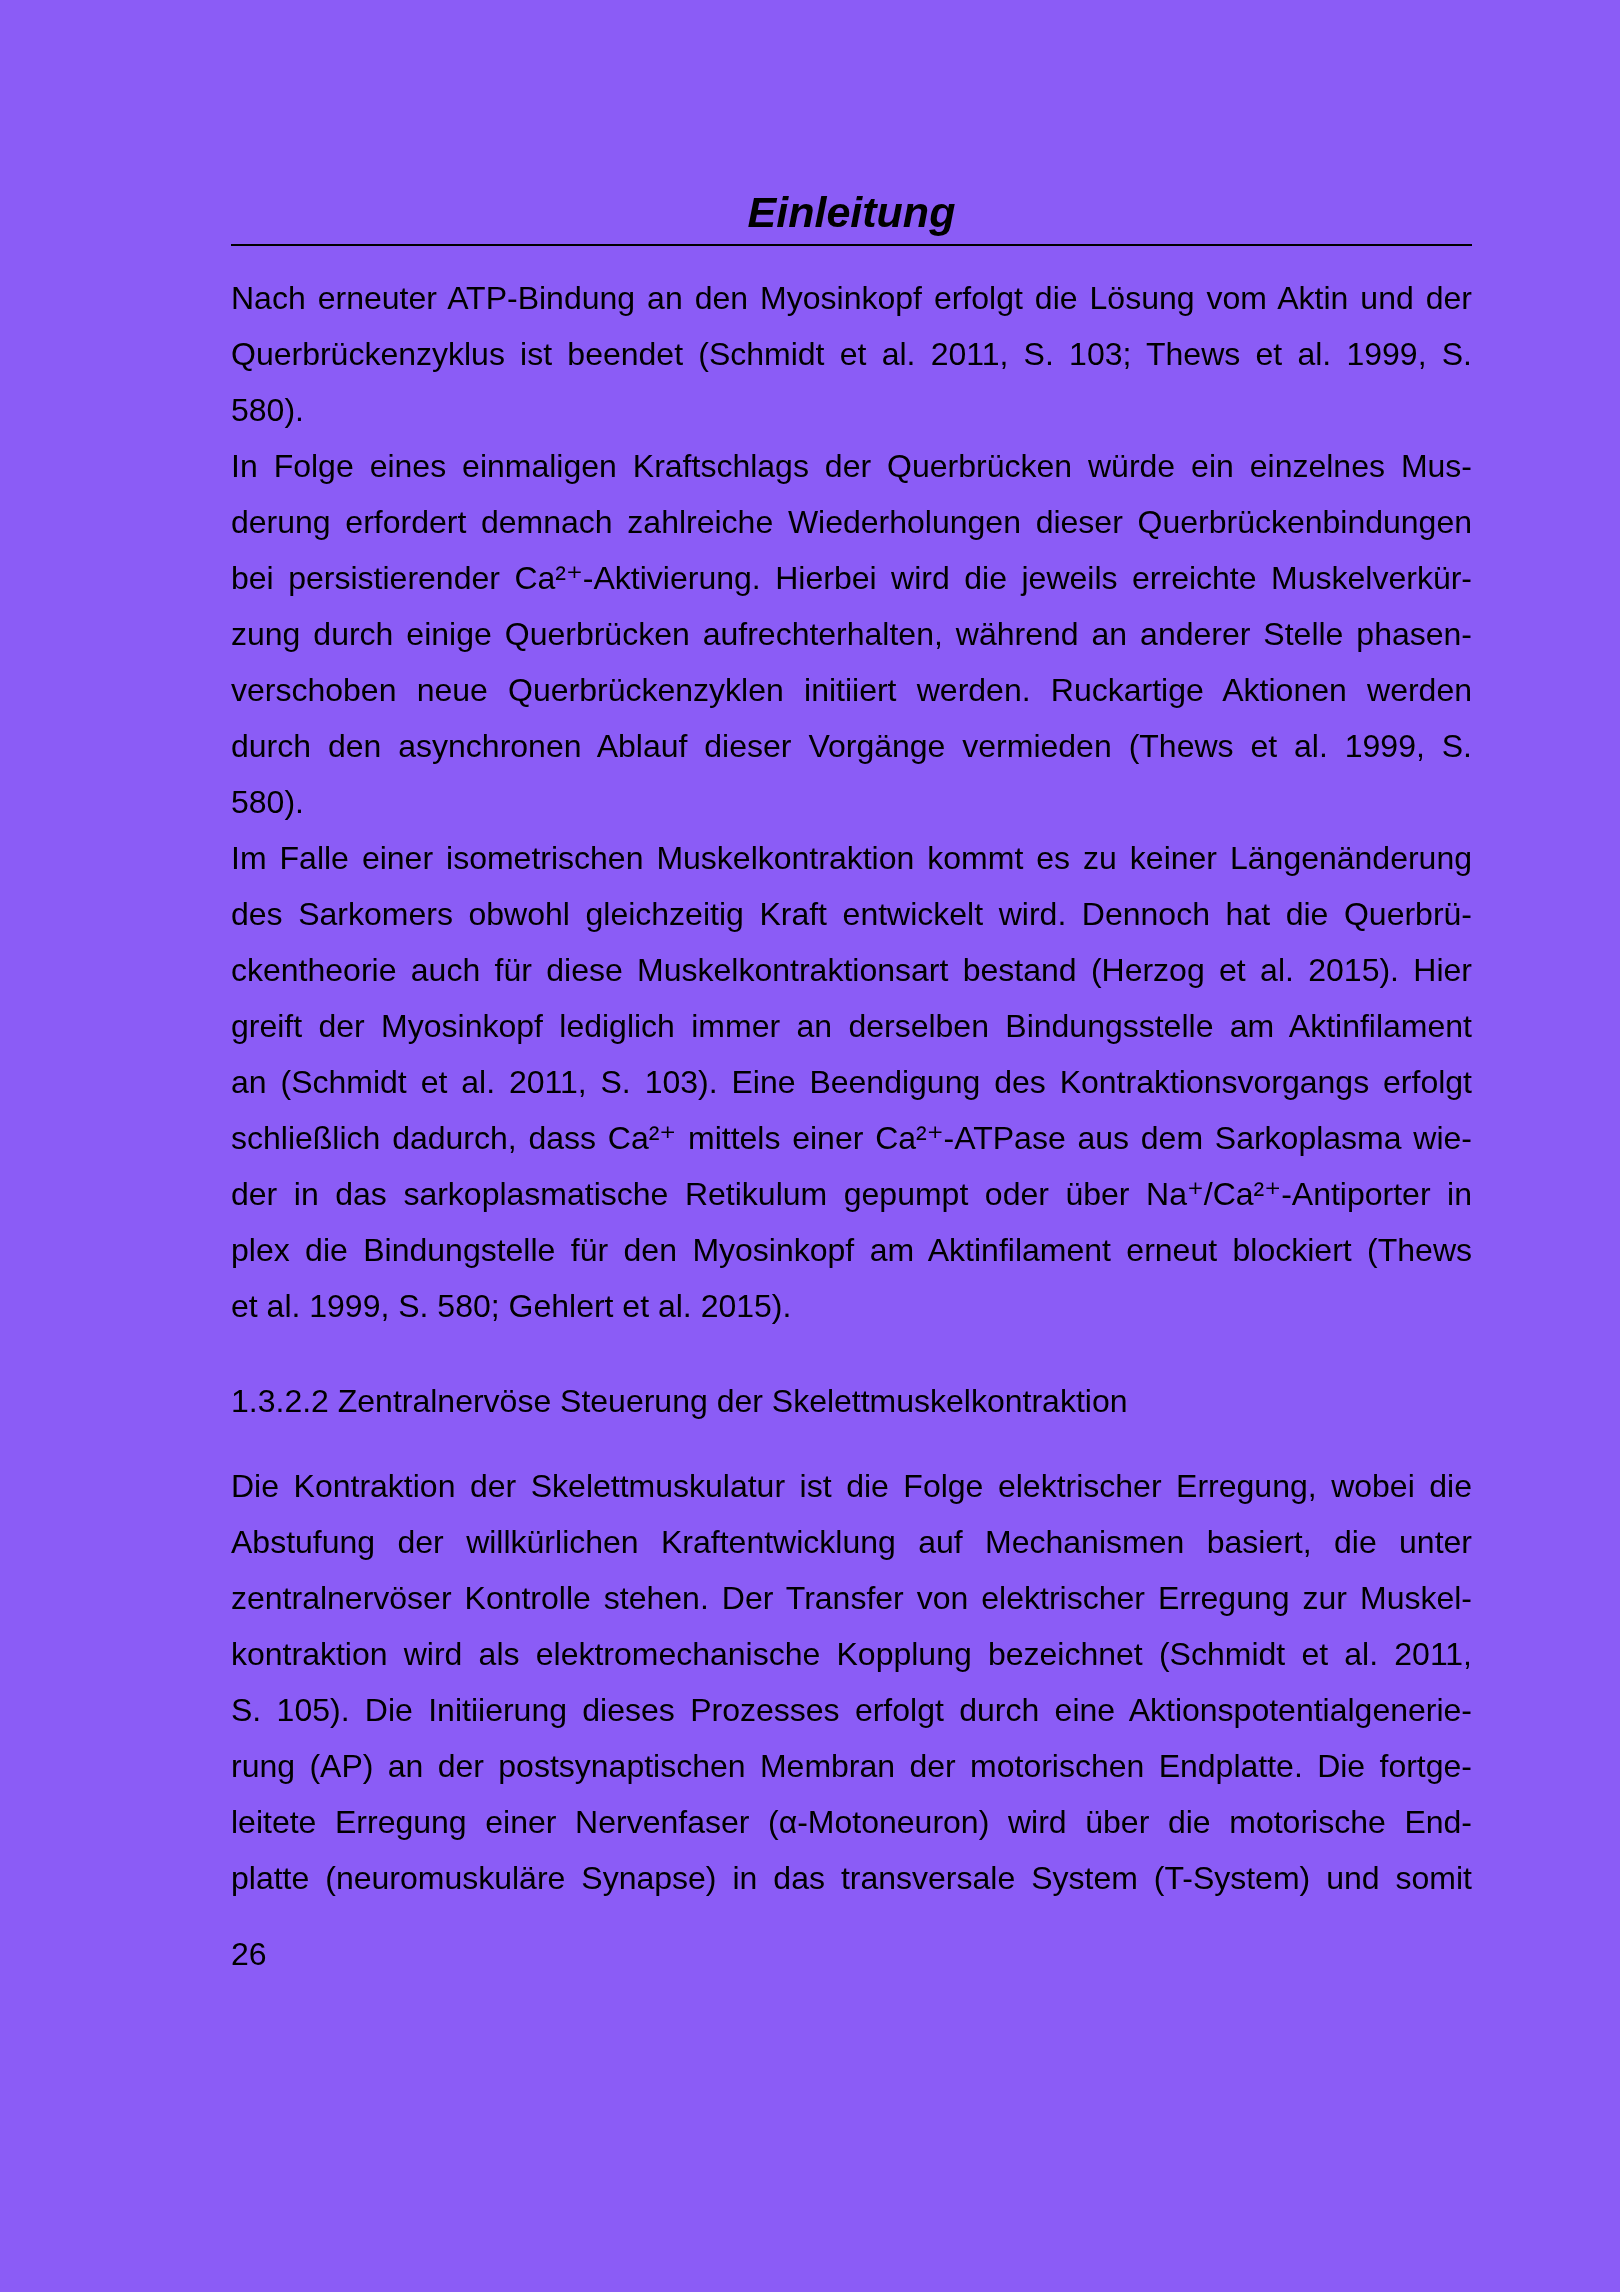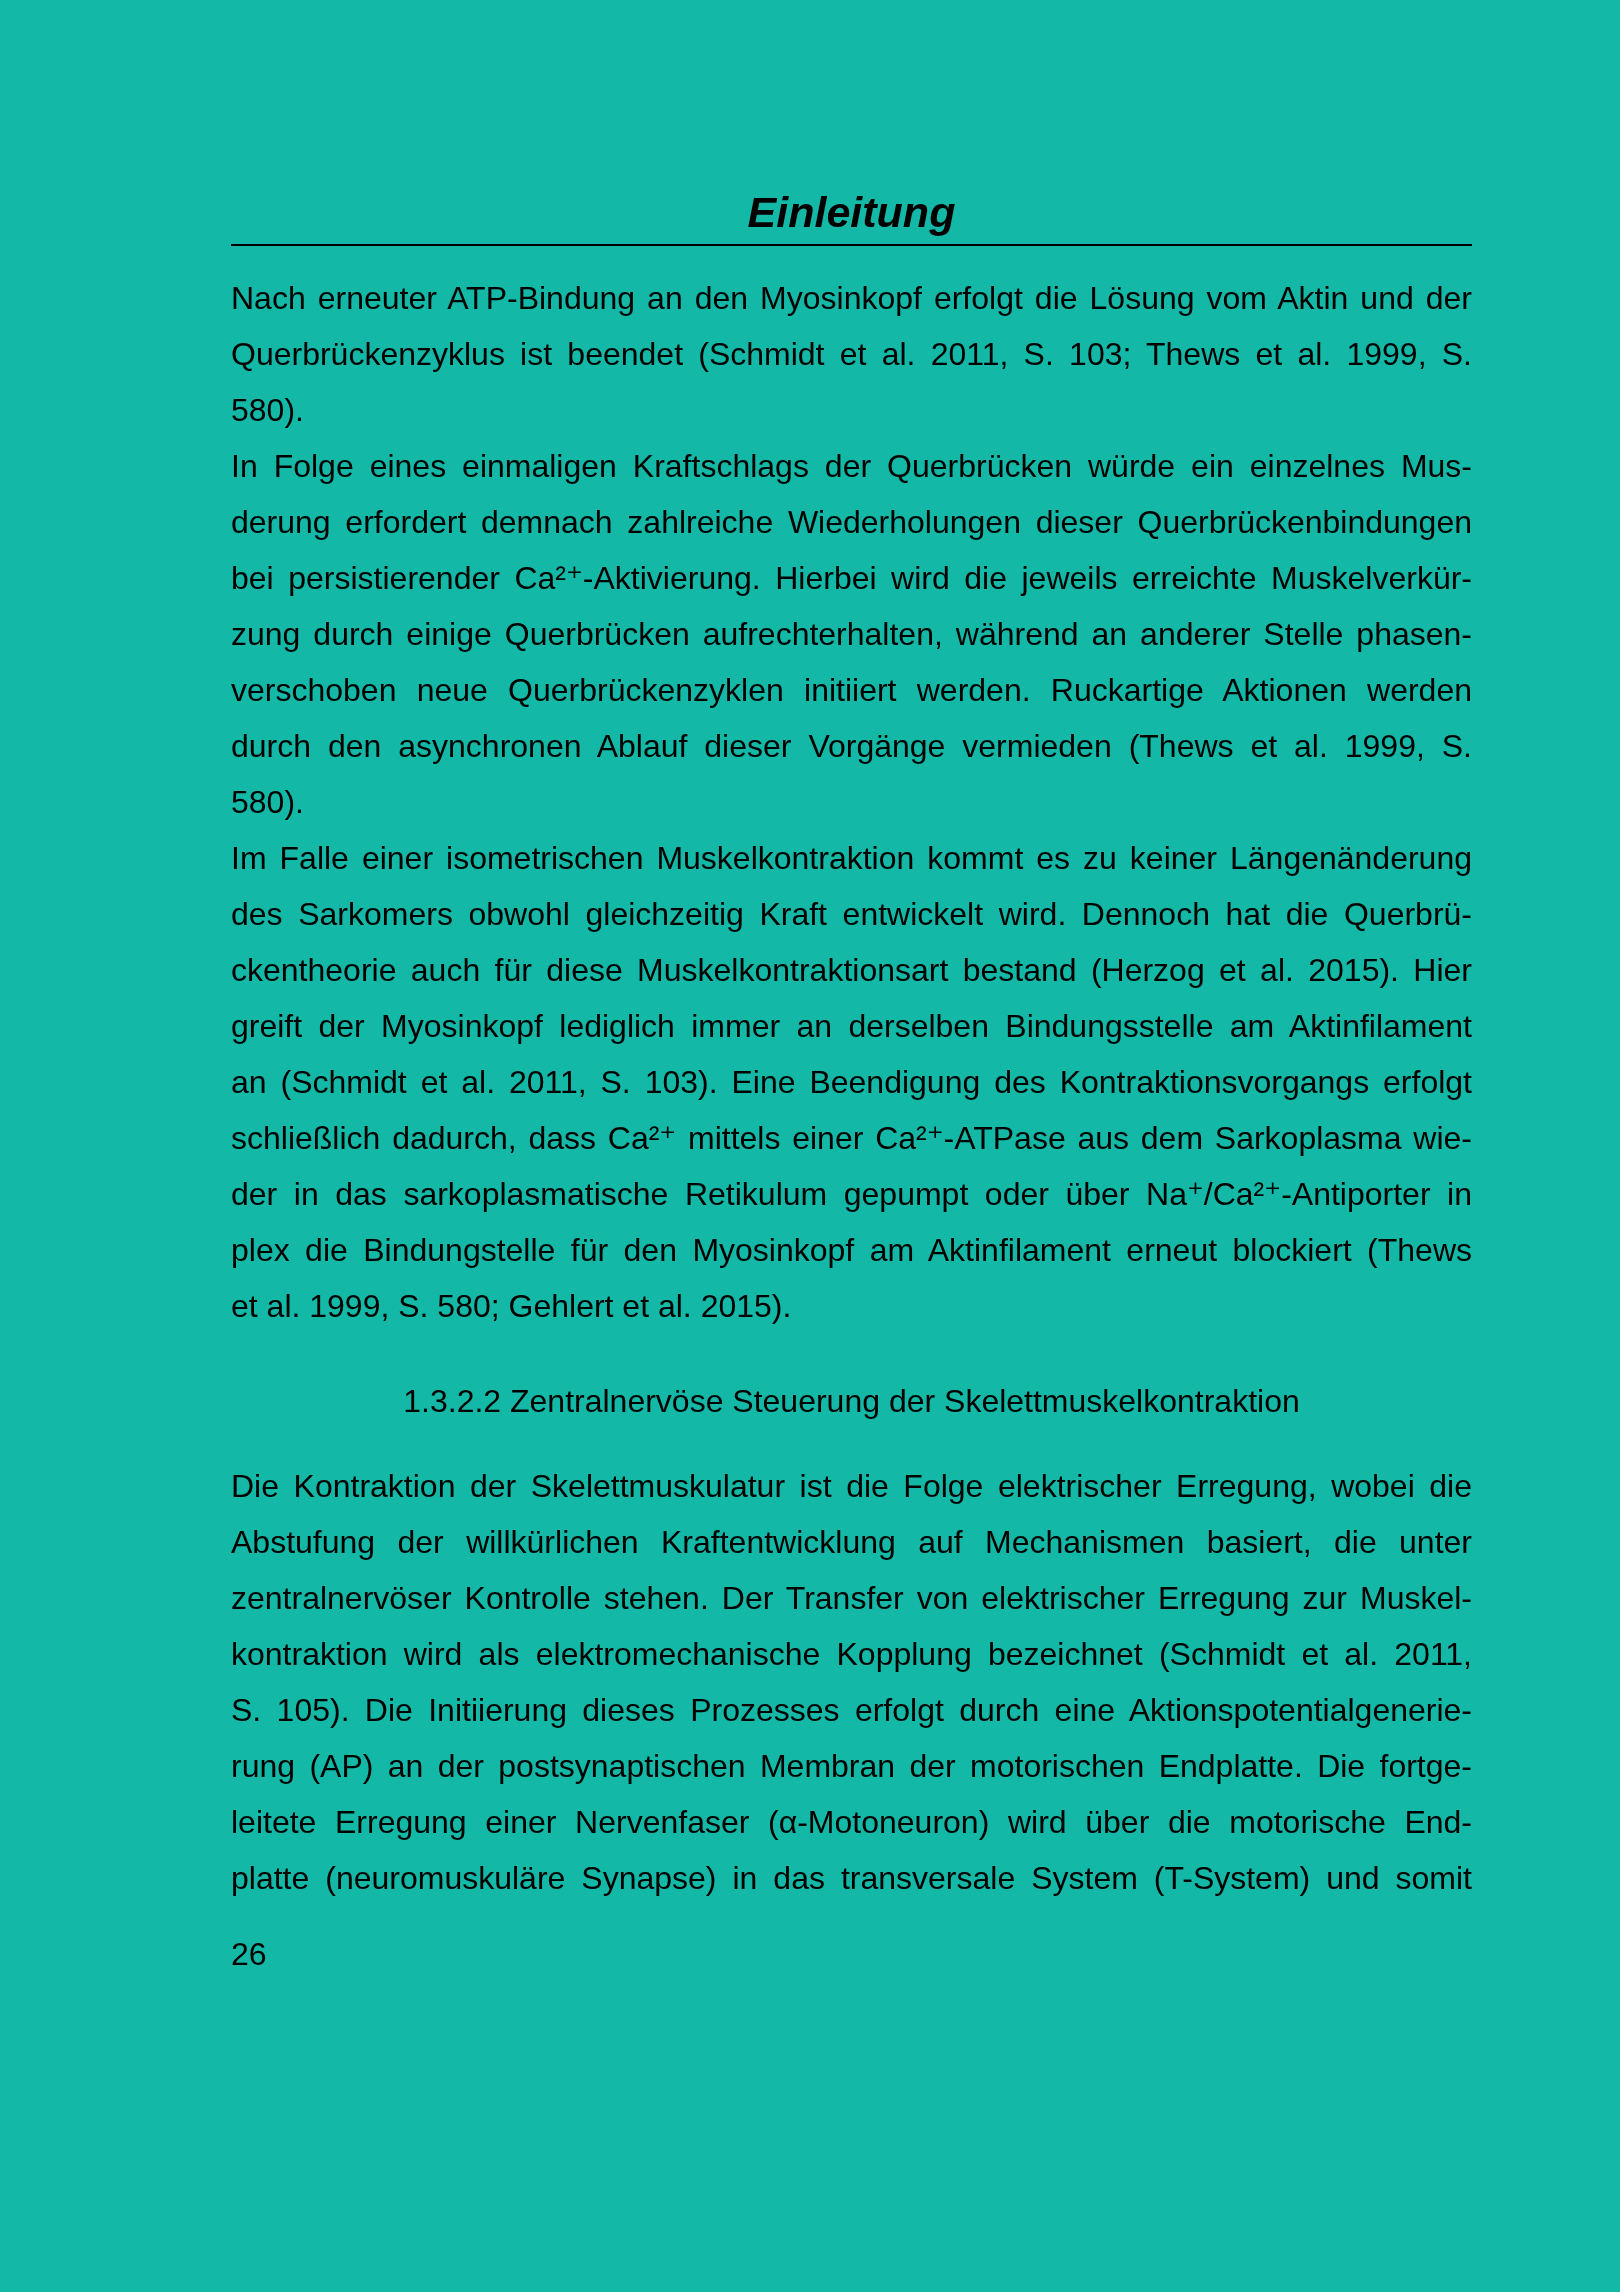--- a/index.html
+++ b/index.html
@@ -4,21 +4,21 @@
 <style>
   html, body {
     margin: 0;
     padding: 0;
     background: #ffffff;
   }
   .page {
     position: relative;
     width: 1620px;
     height: 2293px;
-    background: #14b8a6;
+    background: #8b5cf6;
     color: #000000;
     font-family: "Liberation Sans", "DejaVu Sans", sans-serif;
     overflow: hidden;
   }
   .content {
     position: absolute;
     left: 231px;
     top: 188px;
     width: 1241px;
   }
@@ -42,21 +42,21 @@
     text-align-last: justify;
   }
   .line.no-justify {
     text-align-last: left;
   }
   .heading {
     margin-top: 39px;
     margin-bottom: 29px;
     font-size: 32px;
     line-height: 56px;
-    text-align: center;
+    text-align: left;
   }
   .page-number {
     margin-top: 19.6px;
     font-size: 32px;
     line-height: 56px;
     text-align: left;
   }
 </style>
 </head>
 <body>

